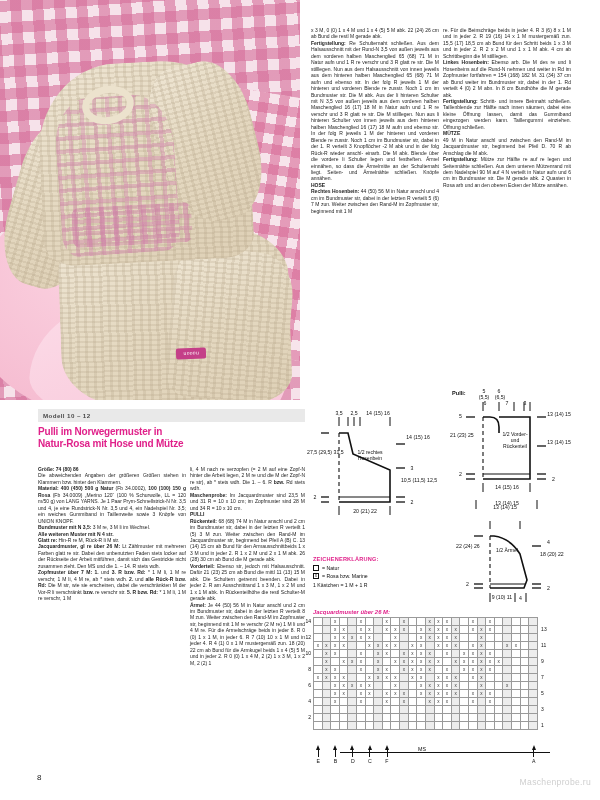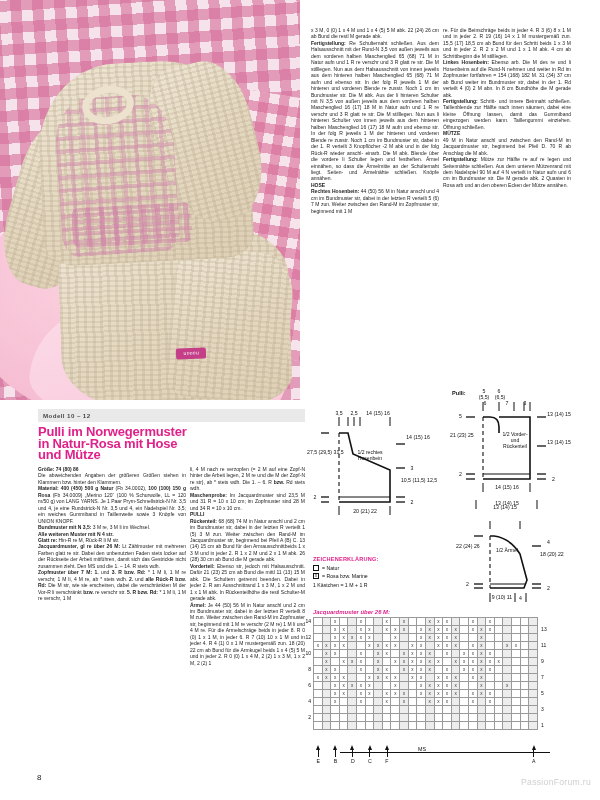--- a/index.html
+++ b/index.html
@@ -102,21 +102,21 @@
   #modelbar {
     position:absolute; left:38px; top:409px; width:267px; height:13px;
     background:#e9e9e9;
   }
   #modelbar span {
     display:block; padding:2.5px 0 0 5px;
     font-size:6.2px; font-weight:bold; color:#4a4a4a; letter-spacing:.4px;
   }
   #modeltitle {
     position:absolute; left:38px; top:426px; width:150px;
-    font-size:13px; line-height:11.5px; font-weight:bold;
+    font-size:10px; line-height:11.5px; font-weight:bold;
     color:#e0218a; letter-spacing:-.2px;
   }
 
   
   .sch { position:absolute; font-size:5.2px; color:#111; }
   .sch .n { position:absolute; white-space:nowrap; text-align:center; }
   .dimlabel { font-size:5.2px; line-height:5.8px; text-align:center; }
   .inner-lab { position:absolute; font-size:5.1px; line-height:5.9px; text-align:center; color:#111; }
 
   
@@ -772,13 +772,13 @@
     <div class="arwstem" style="left: 73.56px;"></div>
     <div class="arwlab" style="left: 72.36px;">F</div>
     <div class="arw" style="left: 218.5px;"></div>
     <div class="arwstem" style="left: 220.1px;"></div>
     <div class="arwlab" style="left: 218.9px;">A</div>
   </div>
 <div id="msline"></div>
 <div id="mslabel">MS</div>
 
 <div id="pagenum">8</div>
-<div id="watermark">PassionForum.ru</div>
+<div id="watermark">Maschenprobe.ru</div>
 
 </body></html>

